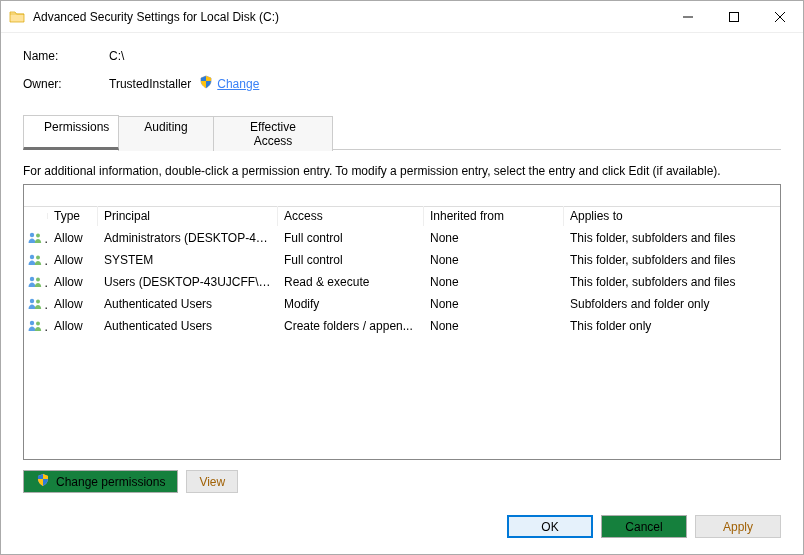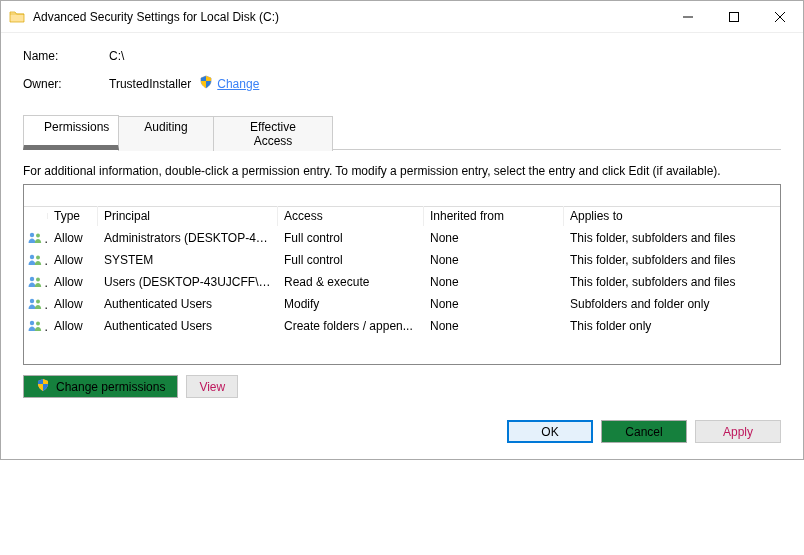--- a/index.html
+++ b/index.html
@@ -5,21 +5,21 @@
   * { box-sizing: border-box; }
   body {
     margin: 0;
     font-family: "Segoe UI", Tahoma, sans-serif;
     font-size: 12px;
     color: #000;
     background: #fff;
   }
   .window {
     width: 804px;
-    height: 460px;
+    height: 555px;
     border: 1px solid #aaa;
     box-shadow: 0 4px 20px rgba(0,0,0,0.15);
     display: flex;
     flex-direction: column;
     background: #fff;
   }
   .titlebar {
     height: 32px;
     display: flex;
     align-items: center;
@@ -75,21 +75,21 @@
     text-align: center;
   }
   .tab:not(.active) {
     background: #f7f7f7;
     top: 2px;
     padding-top: 3px;
     padding-bottom: 3px;
   }
   .tab.active {
     z-index: 2;
-    border-bottom: 5px solid #737373;
+    border-bottom: 3px solid #737373;
   }
   .tabbody {
     border-top: 1px solid #ccc;
     margin-top: 0;
     padding-top: 14px;
     flex: 1;
     display: flex;
     flex-direction: column;
   }
   .instr { margin-bottom: 6px; }
@@ -139,21 +139,21 @@
     padding: 0 12px;
     border: 1px solid #adadad;
     background: #15803d;
     display: inline-flex;
     align-items: center;
     gap: 6px;
     font-family: inherit;
     font-size: 12px;
   }
   .btn.disabled {
-    color: #be185d;
+    color: #a16207;
     background: #e9e9e9;
     border-color: #ccc;
   }
   .bottom {
     display: flex;
     justify-content: flex-end;
     gap: 8px;
     padding: 10px 22px 16px 22px;
   }
   .bottom .btn {

